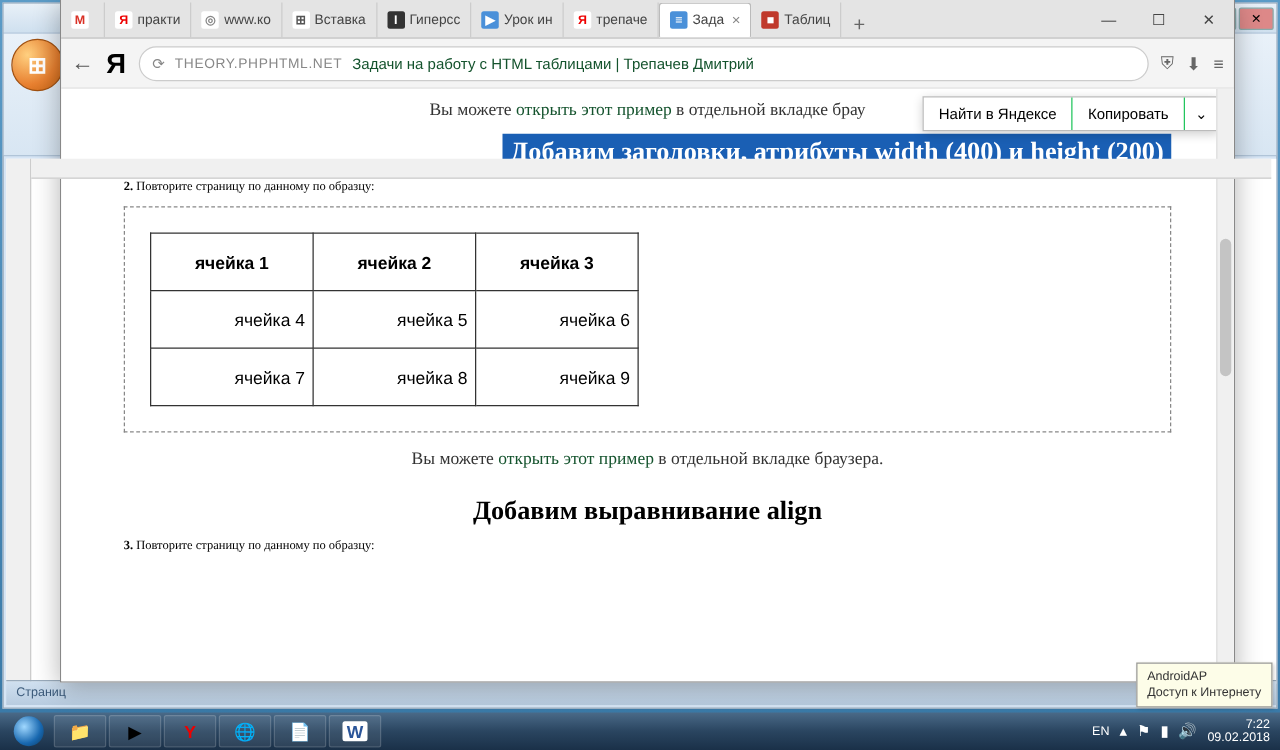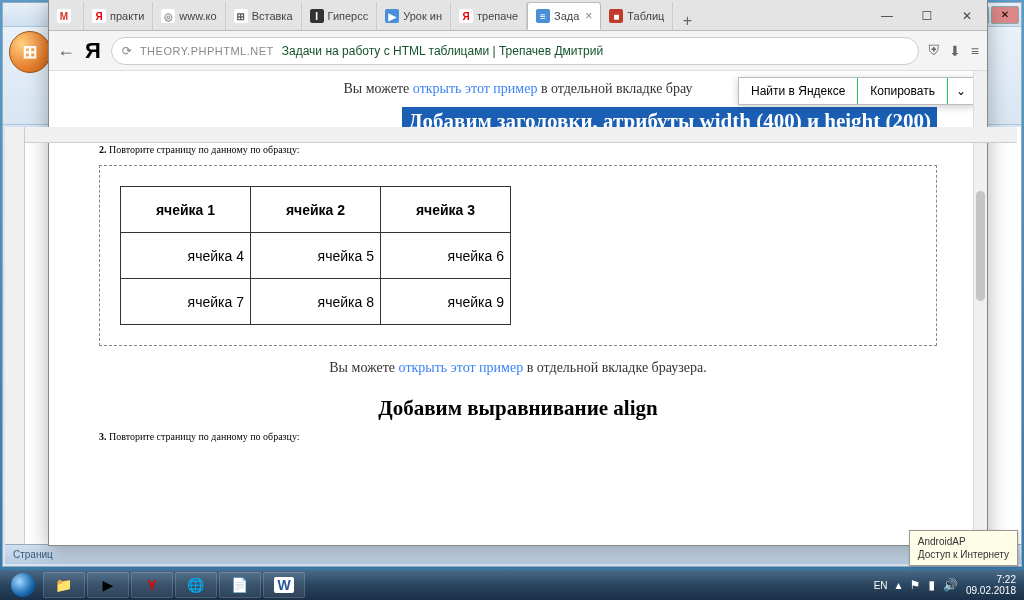--- a/index.html
+++ b/index.html
@@ -224,21 +224,21 @@
 }
 .ctx-item { padding: 6px 12px; border-right: 1px solid #22c55e; }
 .ctx-chev { padding: 6px 8px; }
 .intro-line {
   text-align: center;
   font-size: 14px;
   font-family: Georgia, serif;
   color: #333;
   margin-bottom: 12px;
 }
-.intro-link { color: #3b82f6; font-family: Liberation Serif, serif; }
+.intro-link { color: #14532d; font-family: Liberation Serif, serif; }
 .h-highlight {
   display: block;
   text-align: right;
   margin: 4px auto 10px;
 }
 .h-highlight span {
   background: #1a5fb4;
   color: #fff;
   font-family: Georgia, serif;
   font-weight: bold;

